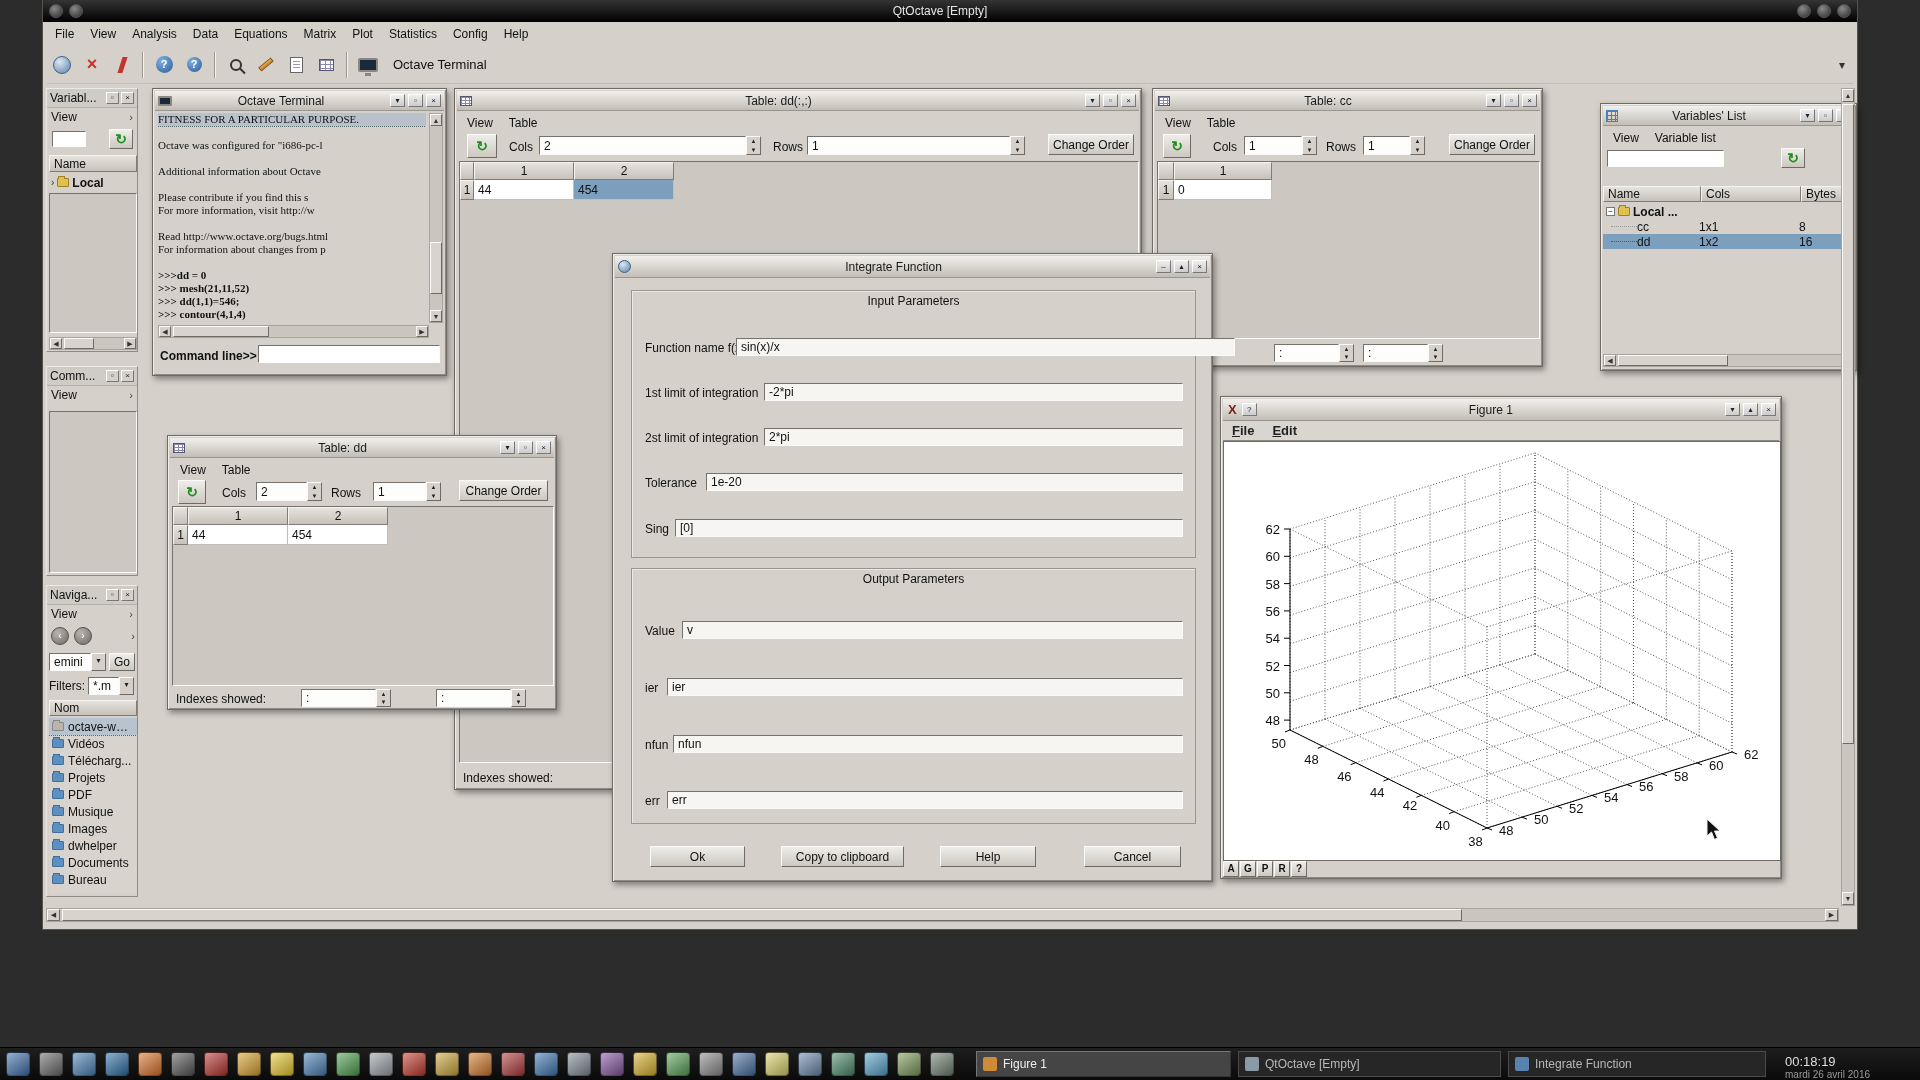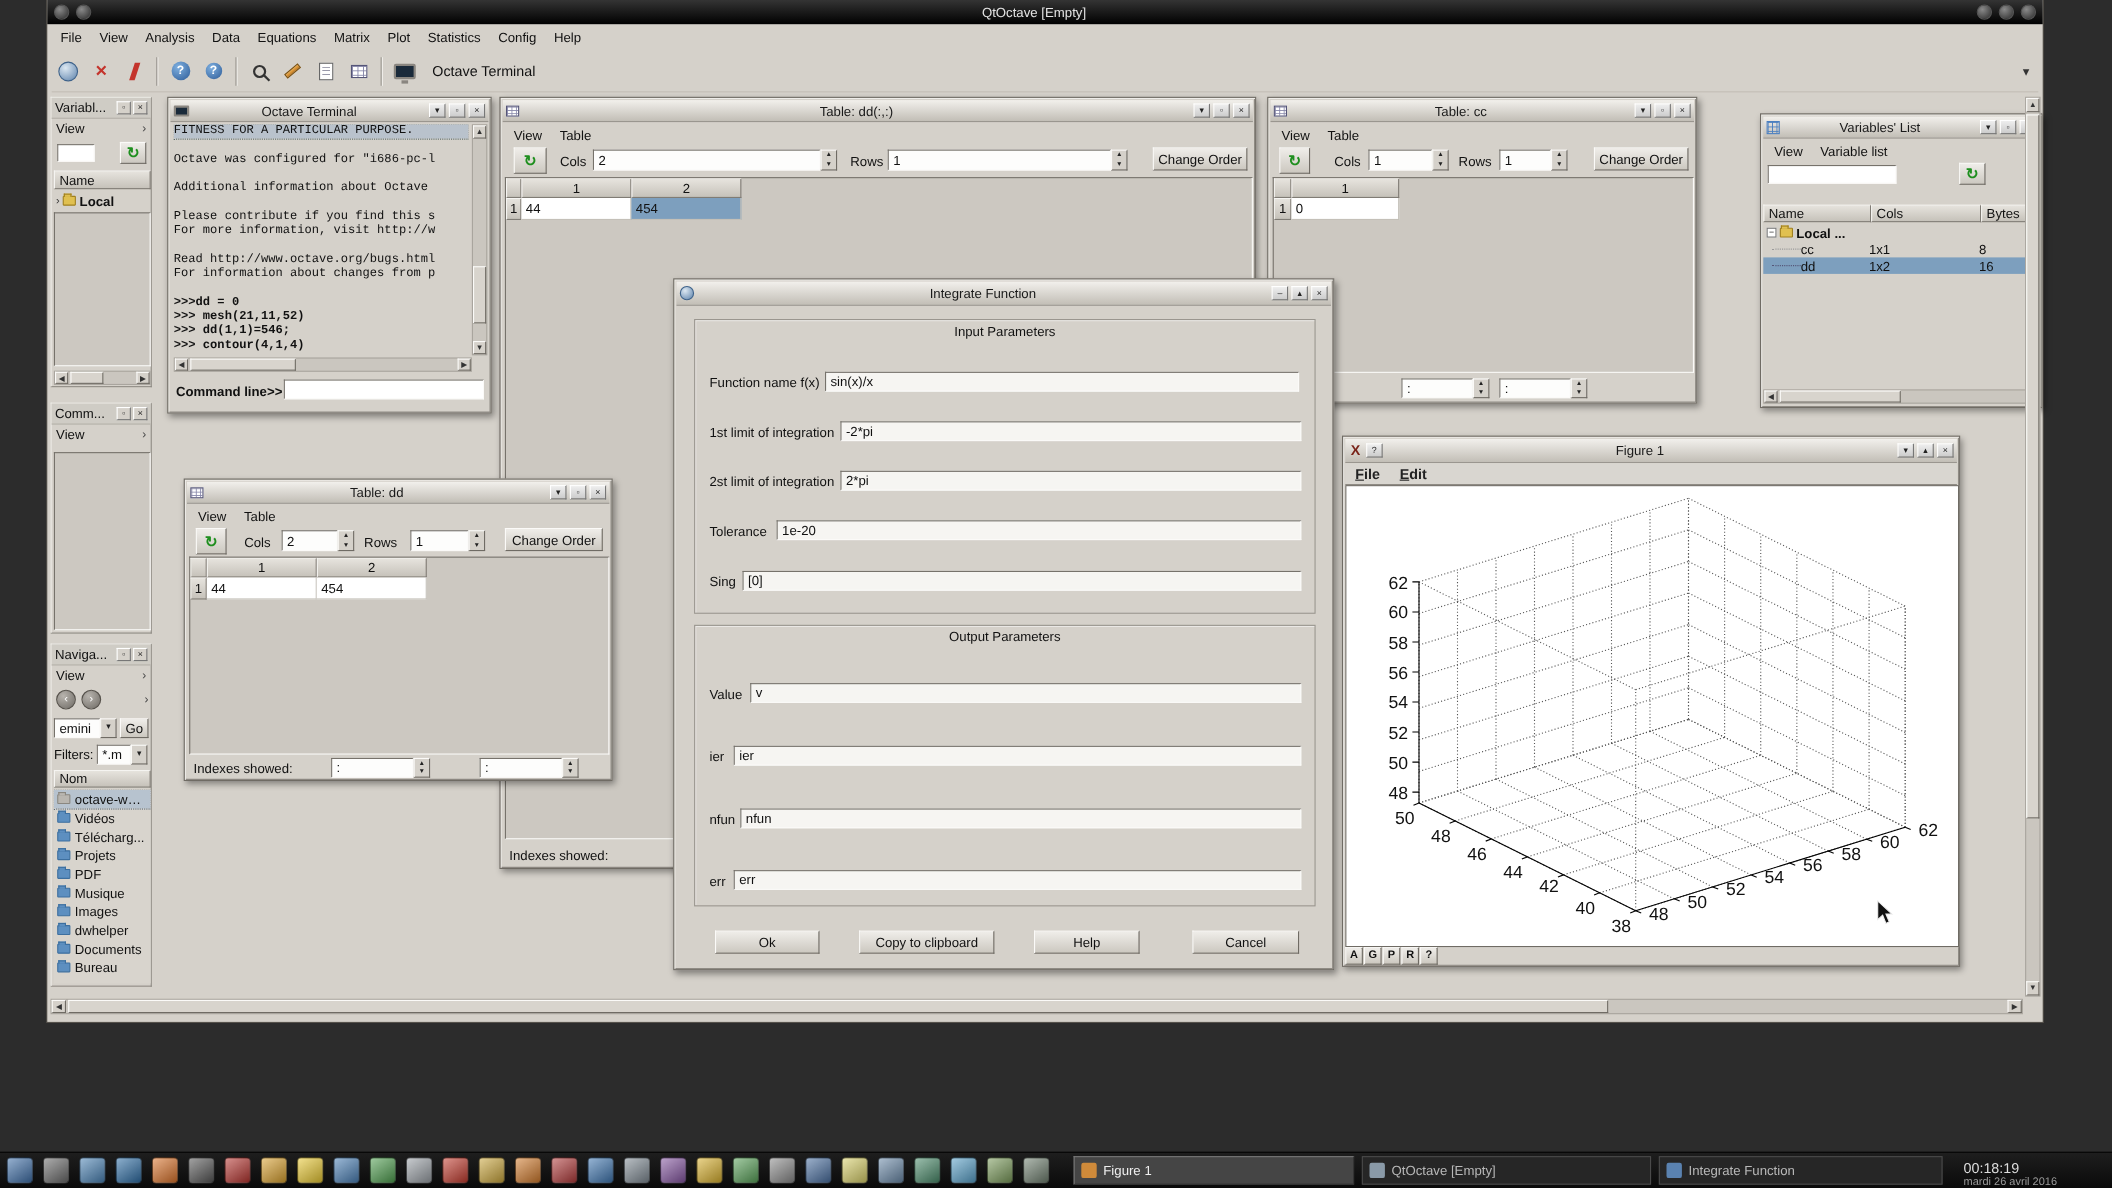--- a/index.html
+++ b/index.html
@@ -26,37 +26,37 @@
 .vp{background:#ccc8c1;border:1px solid;border-color:#76726b #fbfaf8 #fbfaf8 #76726b;overflow:hidden}
 .sb{background:#cac6bf;border:1px solid #a9a59e}
 .sbtn{position:absolute;background:#d5d1ca;border:1px solid;border-color:#fbfaf8 #6f6b64 #6f6b64 #fbfaf8;display:flex;align-items:center;justify-content:center;font-size:7px;color:#333}
 .slider{position:absolute;background:#d8d4cd;border:1px solid;border-color:#fbfaf8 #6f6b64 #6f6b64 #fbfaf8}
 .dock{background:#d5d1ca;border:1px solid;border-color:#eceae6 #8f8b84 #8f8b84 #eceae6}
 .dock-title{display:flex;align-items:center;gap:2px;font-size:12px;padding:2px 3px;background:#cfccc5;border-bottom:1px solid #b5b1aa}
 .dt-label{flex:1;overflow:hidden;white-space:nowrap}
 .dkbtn{width:13px;height:12px;font-size:8px;line-height:10px;text-align:center;border:1px solid;border-color:#fff #777 #777 #fff;background:#d5d1ca;color:#222;flex:none}
 .dock-menu{display:flex;align-items:center;padding:2px 4px;font-size:12px}
 .chev{margin-left:auto;color:#444;font-size:11px}
-.term-line{height:13px;font-family:Liberation Mono, monospace;font-size:11px;line-height:13px;white-space:pre;color:#111}
+.term-line{height:13px;font-family:Liberation Serif, serif;font-size:11px;line-height:13px;white-space:pre;color:#111}
 .term-sel{background:#b9c2cc;outline:1px dotted #566}
 .term-bold{font-weight:bold}
 .gbtn{display:flex;align-items:center;justify-content:center;background:linear-gradient(#efede9,#ccc8c0);border:1px solid;border-color:#fbfaf8 #6f6b64 #6f6b64 #fbfaf8;color:#1f8f1f;font-weight:bold;font-size:14px}
 .folder{width:12px;height:9px;background:#5d8fc0;border:1px solid #3d6f9f;border-radius:1px;position:relative;flex:none}
 .folder::before{content:"";position:absolute;top:-3px;left:0;width:5px;height:2px;background:#5d8fc0;border:1px solid #3d6f9f;border-bottom:none}
 .folder.yellow{background:#e0c050;border-color:#a08020}
 .folder.yellow::before{background:#e0c050;border-color:#a08020}
 .folder.gray{background:#b9b6b0;border-color:#8a8780}
 .folder.gray::before{background:#b9b6b0;border-color:#8a8780}
 .nav-item{display:flex;align-items:center;gap:4px;height:17px;padding:0 3px;font-size:12px;white-space:nowrap;overflow:hidden}
 .nav-sel{background:#b7c3cf;outline:1px dotted #567}
 .navbtn{width:18px;height:18px;border-radius:50%;background:radial-gradient(circle at 35% 30%,#b8b4ae,#6e6a64);border:1px solid #55514b;color:#fff;font-size:10px;line-height:16px;text-align:center;flex:none}
 .grp{position:absolute;border:1px solid #9a968f;box-shadow:inset 1px 1px 0 rgba(255,255,255,.5)}
 .grp-title{position:absolute;top:3px;left:0;right:0;text-align:center;font-size:12px;color:#111}
 .flabel{position:absolute;font-size:12px;color:#111;white-space:nowrap}
-.tick{position:absolute;font-size:16px;color:#111}
+.tick{position:absolute;font-size:13px;color:#111}
 .mwbtn{width:14px;height:14px;border-radius:50%;background:radial-gradient(circle at 35% 30%,#8a8a8a,#2b2b2b);border:1px solid #555;flex:none}
 .ticon{width:30px;height:30px;display:flex;align-items:center;justify-content:center;flex:none}
 .tsep{width:2px;height:26px;border-left:1px solid #9a968f;border-right:1px solid #f5f4f1;margin:0 5px;flex:none}
 .orb{width:18px;height:18px;border-radius:50%;background:radial-gradient(circle at 35% 30%,#dce8f2,#5d82ab);border:1px solid #3c618a}
 .orb-sm{width:13px;height:13px;border-radius:50%;background:radial-gradient(circle at 35% 30%,#dce8f2,#5d82ab);border:1px solid #3c618a;flex:none}
 .helpc{width:17px;height:17px;border-radius:50%;background:radial-gradient(circle at 35% 30%,#7fb0e0,#2c5a96);color:#fff;font-weight:bold;font-size:11px;line-height:16px;text-align:center}
 .mag{position:relative;width:12px;height:12px;border:2px solid #333;border-radius:50%}
 .mag::after{content:"";position:absolute;width:7px;height:2px;background:#333;transform:rotate(45deg);right:-6px;bottom:-3px}
 .pencil{width:16px;height:5px;background:linear-gradient(#f0b050,#c07820);border:1px solid #7a5010;transform:rotate(-40deg)}
 .bolt{width:5px;height:16px;background:#c4342c;transform:skewX(-18deg)}
@@ -513,21 +513,21 @@
       <span class="orb-sm"></span>
       <span class="tb-title">Integrate Function</span>
       <span class="tbtn">–</span>
       <span class="tbtn">▴</span>
       <span class="tbtn">×</span>
     </div>
 
     <div class="grp" style="left:18px;top:36px;width:565px;height:268px">
       <div class="grp-title">Input Parameters</div>
       <span class="flabel" style="left:13px;top:50px">Function name f(x)</span>
-      <div class="a field" style="left:118px;top:47px;width:431px;height:18px">sin(x)/x</div>
+      <div class="a field" style="left:104px;top:47px;width:499px;height:18px">sin(x)/x</div>
       <span class="flabel" style="left:13px;top:95px">1st limit of integration</span>
       <div class="a field" style="left:132px;top:92px;width:419px;height:18px">-2*pi</div>
       <span class="flabel" style="left:13px;top:140px">2st limit of integration</span>
       <div class="a field" style="left:132px;top:137px;width:419px;height:18px">2*pi</div>
       <span class="flabel" style="left:13px;top:185px">Tolerance</span>
       <div class="a field" style="left:74px;top:182px;width:477px;height:18px">1e-20</div>
       <span class="flabel" style="left:13px;top:231px">Sing</span>
       <div class="a field" style="left:43px;top:228px;width:508px;height:18px">[0]</div>
     </div>
 

